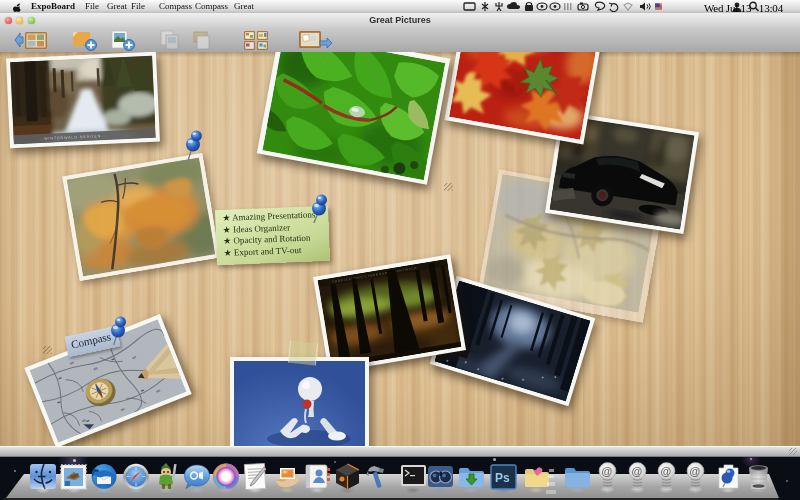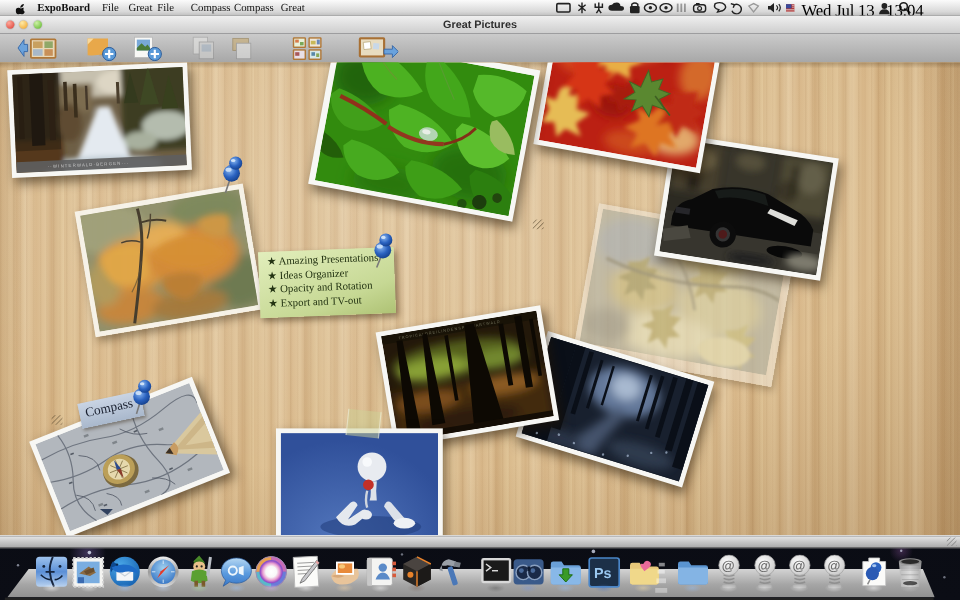--- a/index.html
+++ b/index.html
@@ -388,21 +388,21 @@
         </g>
   </svg>
   <svg style="position:absolute;left:731px;top:1.5px" width="12" height="10" viewBox="0 0 12 10">
         <circle cx="6" cy="3" r="2.4" fill="#222"></circle>
         <path d="M1.5 10 Q2 5.8 6 5.8 Q10 5.8 10.5 10 Z" fill="#222"></path>
       </svg>
   <svg style="position:absolute;left:748px;top:1px" width="12" height="11" viewBox="0 0 12 11">
         <circle cx="5" cy="4.5" r="3.2" fill="none" stroke="#222" stroke-width="1.4"></circle>
         <path d="M7.5 7 L10.5 10" stroke="#222" stroke-width="1.6"></path>
       </svg>
-  <span class="m" style="left:668px;color:#000;font-size:14px;top:2.2px;letter-spacing:-0.2px">Wed Jul 13&nbsp;&nbsp;&nbsp;13:04</span>
+  <span class="m" style="left:704px;color:#000;font-size:11px;top:2.2px;letter-spacing:-0.2px">Wed Jul 13&nbsp;&nbsp;&nbsp;13:04</span>
  </div>
  <div id="window">
   <div id="titlebar">
     <div class="tl" style="left:5px;background:radial-gradient(circle at 35% 30%,#ffa89a,#d83a30)"></div>
     <div class="tl" style="left:16px;background:radial-gradient(circle at 35% 30%,#ffeaa6,#ef9f22)"></div>
     <div class="tl" style="left:28px;background:radial-gradient(circle at 35% 30%,#cdf0a6,#58b424)"></div>
     <div class="tit">Great Pictures</div>
   </div>
   <div id="toolbar">
    <svg style="position:absolute;left:12px;top:2px" width="36" height="20" viewBox="0 0 36 20">

